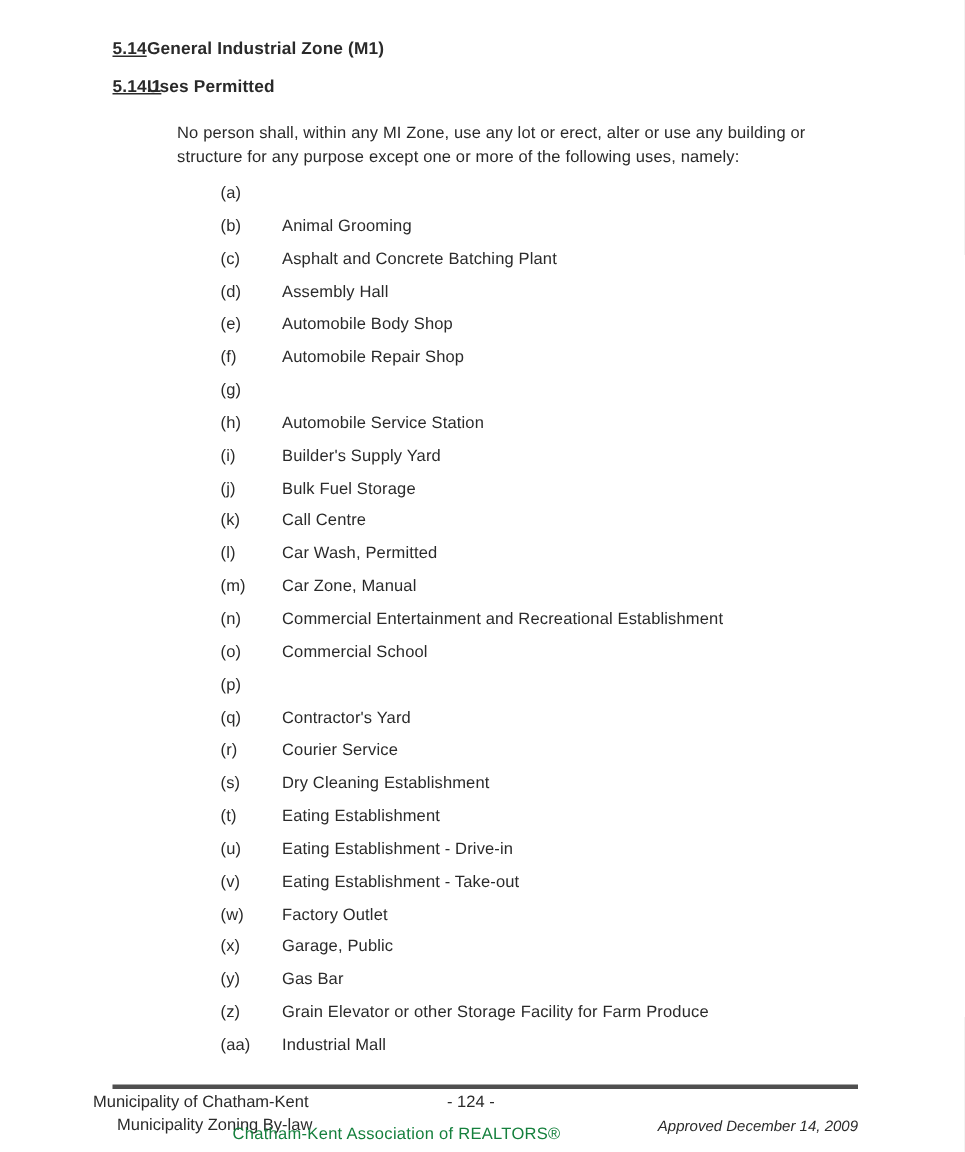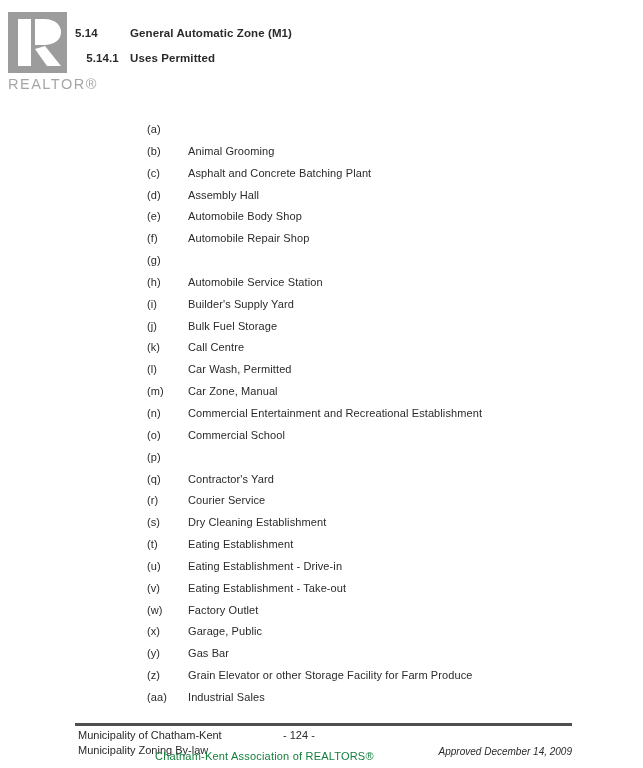--- a/index.html
+++ b/index.html
@@ -28,21 +28,21 @@
   }
   
   .heading {
     position:absolute; left:75px;
     font-weight:bold; font-size:11.5px;
     white-space:nowrap;
     letter-spacing:0.1px;
   }
   .heading-1 { top:27px; }
   .heading-2 { top:52px;text-align:center; }
-  .h-num { display:inline-block; width:55px; }
+  .h-num { display:inline-block; width:23px;text-decoration:underline; }
   
   .intro {
     position:absolute; left:118px; top:82px;
     width:450px;
     font-size:11px; line-height:15.5px;
     letter-spacing:0.1px;
   }
   
   .uses-list { position:absolute; left:147px; top:123px; width:480px; }
   .use-row {
@@ -54,58 +54,50 @@
     white-space:nowrap;
   }
   .use-label { display:inline-block; width:41px; flex:0 0 41px; }
   
   .footer-rule {
     position:absolute; left:75px; top:723px;
     width:497px; height:2.5px;
     background:#4f4f4f;
   }
   .footer-text { position:absolute; font-size:11px; white-space:nowrap; }
-  .footer-org1 { left:78px; top:729px; }
-  .footer-page { left:283px; top:729px; }
+  .footer-org1 { left:62px; top:729px; }
+  .footer-page { left:298px; top:729px; }
   .footer-org2 { left:78px; top:744px; }
   .footer-approved {
     position:absolute; right:71px; top:746px;
     font-size:10px; font-weight:normal; font-style:italic;
     white-space:nowrap;
   }
   .watermark {
     position:absolute; left:155px; top:750px;
     font-size:11px;
     color:#15803d;
     letter-spacing:0.2px;
     white-space:nowrap;
   }
 </style>
 </head>
 <body>
 
 <div class="page">
 
-  <div class="logo-block">
-    <svg class="logo-square" width="59" height="61" viewBox="0 0 59 61" xmlns="http://www.w3.org/2000/svg">
-      <rect x="0" y="0" width="59" height="61" fill="#9c9c9c"></rect>
-      <rect x="10" y="7" width="13" height="47" fill="#ffffff"></rect>
-      <path d="M27 7 L36 7 C48 7 53 14 53 20 C53 28 46 33 36 33 L27 33 Z" fill="#ffffff"></path>
-      <path d="M27 37 L37 34 L53 54 L39 54 Z" fill="#ffffff"></path>
-    </svg>
-    <div class="logo-wordmark">REALTOR®</div>
-  </div>
 
   <div class="heading heading-1">
-    <span class="h-num">5.14</span><span class="h-title">General Automatic Zone (M1)</span>
+    <span class="h-num">5.14</span><span class="h-title">General Industrial Zone (M1)</span>
   </div>
   <div class="heading heading-2">
     <span class="h-num">5.14.1</span><span class="h-title">Uses Permitted</span>
   </div>
 
+  <div class="intro">No person shall, within any MI Zone, use any lot or erect, alter or use any building or structure for any purpose except one or more of the following uses, namely:</div>
 
   <div class="uses-list">
       <div class="use-row">
       <span class="use-label">(a)</span>
     </div>
       <div class="use-row">
       <span class="use-label">(b)</span>
       <span class="use-text">Animal Grooming</span>
     </div>
       <div class="use-row">
@@ -197,21 +189,21 @@
       <div class="use-row">
       <span class="use-label">(y)</span>
       <span class="use-text">Gas Bar</span>
     </div>
       <div class="use-row">
       <span class="use-label">(z)</span>
       <span class="use-text">Grain Elevator or other Storage Facility for Farm Produce</span>
     </div>
       <div class="use-row">
       <span class="use-label">(aa)</span>
-      <span class="use-text">Industrial Sales</span>
+      <span class="use-text">Industrial Mall</span>
     </div>
     </div>
 
   <div class="footer-rule"></div>
   <div class="footer-text footer-org1">Municipality of Chatham-Kent</div>
   <div class="footer-text footer-page">- 124 -</div>
   <div class="footer-text footer-org2">Municipality Zoning By-law</div>
   <div class="footer-approved">Approved December 14, 2009</div>
   <div class="watermark">Chatham-Kent Association of REALTORS®</div>
 

